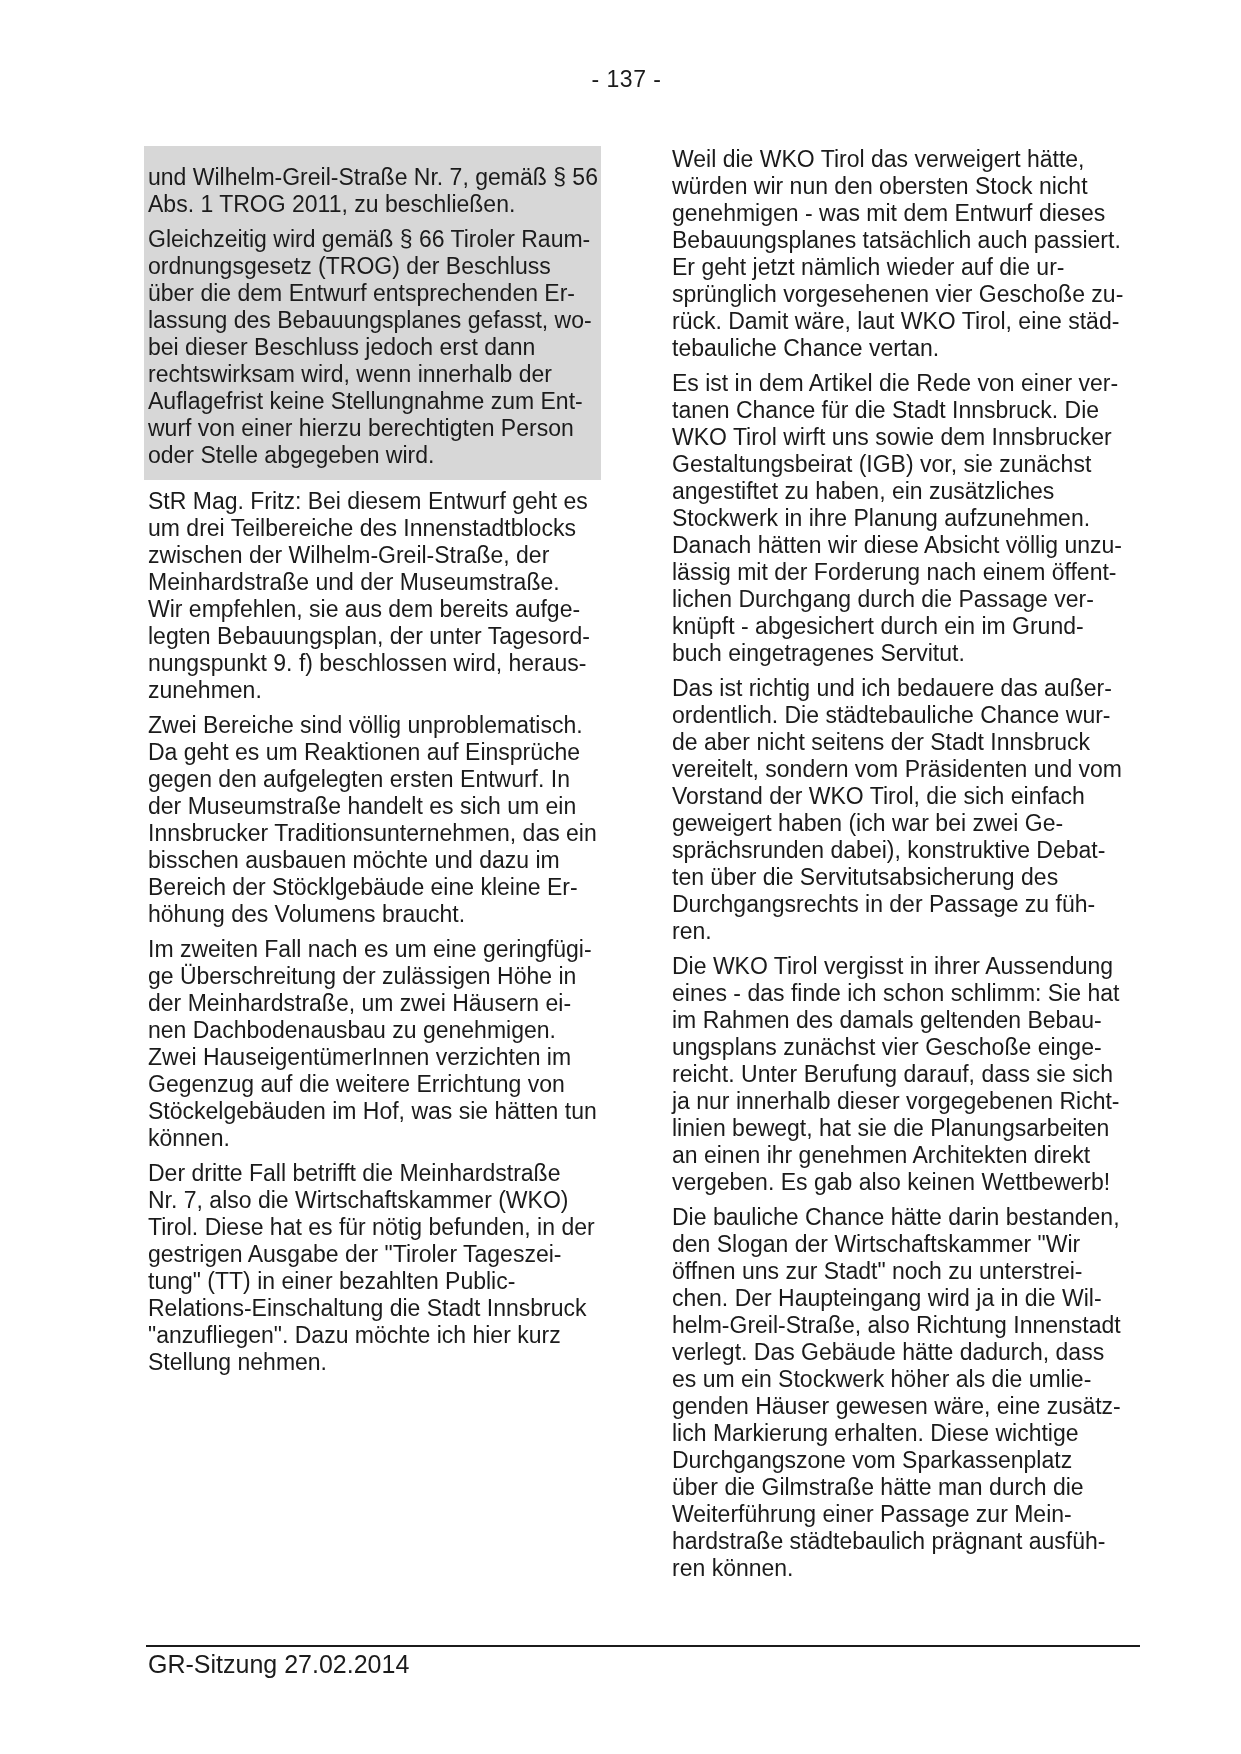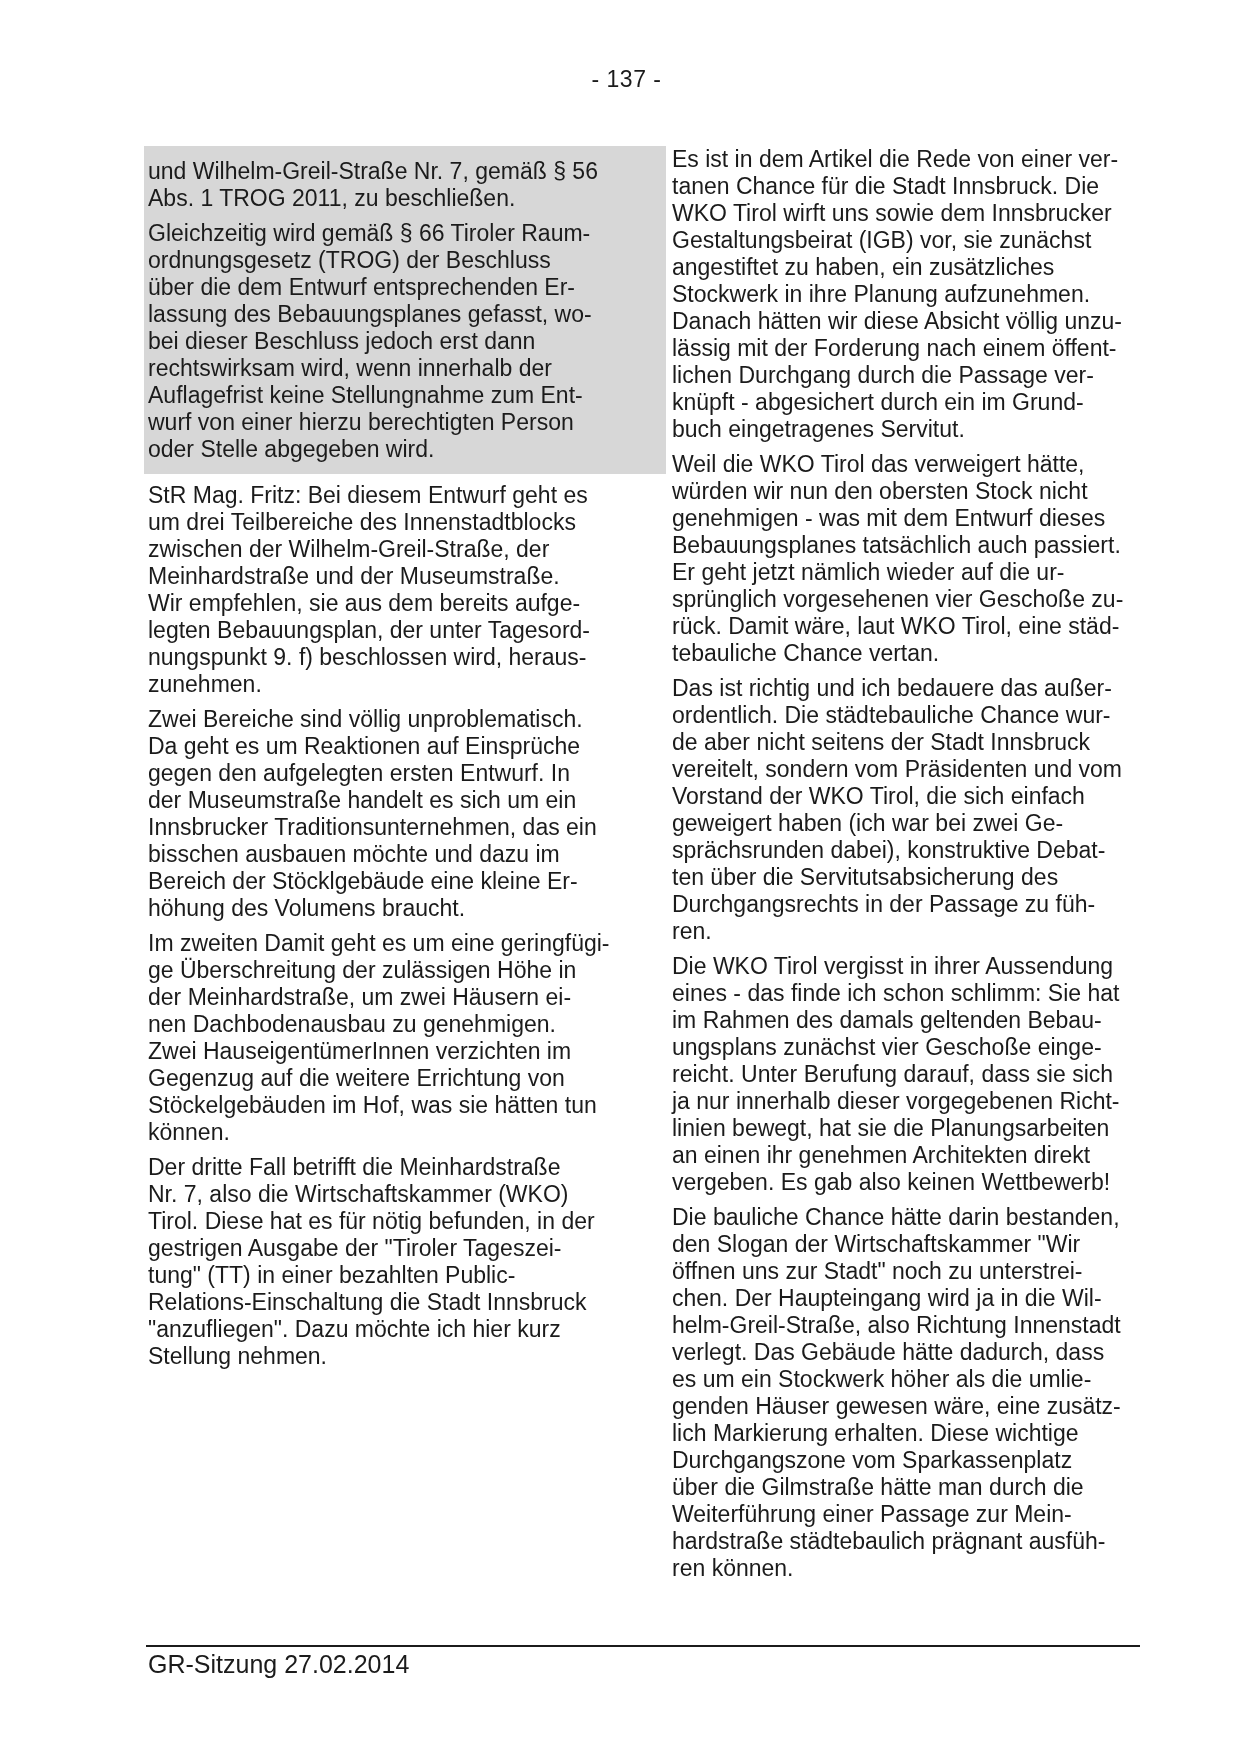--- a/index.html
+++ b/index.html
@@ -33,23 +33,23 @@
     font-size: 23px;
     line-height: 27px;
   }
   .column-left  { left: 148px; }
   .column-right { left: 672px; }
   .column p {
     margin: 0 0 8px 0;
     white-space: pre-line;
   }
   .highlight-block {
-    width: 522px;
+    width: 457px;
     margin: 0 0 8px -4px;
-    padding: 12px 0 2px 4px;
+    padding: 18px 0 2px 4px;
     box-sizing: border-box;
     background: #d7d7d7;
   }
   .highlight-block p:last-child { margin-bottom: 9px; }
   .footer-rule {
     position: absolute;
     left: 146px;
     top: 1645px;
     width: 994px;
     height: 2px;
@@ -91,58 +91,58 @@
 nungspunkt 9. f) beschlossen wird, heraus-
 zunehmen.</p>
   <p>Zwei Bereiche sind völlig unproblematisch.
 Da geht es um Reaktionen auf Einsprüche
 gegen den aufgelegten ersten Entwurf. In
 der Museumstraße handelt es sich um ein
 Innsbrucker Traditionsunternehmen, das ein
 bisschen ausbauen möchte und dazu im
 Bereich der Stöcklgebäude eine kleine Er-
 höhung des Volumens braucht.</p>
-  <p>Im zweiten Damit geht es um eine geringfügi-
+  <p>Im zweiten Fall nach es um eine geringfügi-
 ge Überschreitung der zulässigen Höhe in
 der Meinhardstraße, um zwei Häusern ei-
 nen Dachbodenausbau zu genehmigen.
 Zwei HauseigentümerInnen verzichten im
 Gegenzug auf die weitere Errichtung von
 Stöckelgebäuden im Hof, was sie hätten tun
 können.</p>
   <p>Der dritte Fall betrifft die Meinhardstraße
 Nr. 7, also die Wirtschaftskammer (WKO)
 Tirol. Diese hat es für nötig befunden, in der
 gestrigen Ausgabe der "Tiroler Tageszei-
 tung" (TT) in einer bezahlten Public-
 Relations-Einschaltung die Stadt Innsbruck
 "anzufliegen". Dazu möchte ich hier kurz
 Stellung nehmen.</p>
 </div>
 
 <div class="column column-right">
+  <p>Weil die WKO Tirol das verweigert hätte,
+würden wir nun den obersten Stock nicht
+genehmigen - was mit dem Entwurf dieses
+Bebauungsplanes tatsächlich auch passiert.
+Er geht jetzt nämlich wieder auf die ur-
+sprünglich vorgesehenen vier Geschoße zu-
+rück. Damit wäre, laut WKO Tirol, eine städ-
+tebauliche Chance vertan.</p>
   <p>Es ist in dem Artikel die Rede von einer ver-
 tanen Chance für die Stadt Innsbruck. Die
 WKO Tirol wirft uns sowie dem Innsbrucker
 Gestaltungsbeirat (IGB) vor, sie zunächst
 angestiftet zu haben, ein zusätzliches
 Stockwerk in ihre Planung aufzunehmen.
 Danach hätten wir diese Absicht völlig unzu-
 lässig mit der Forderung nach einem öffent-
 lichen Durchgang durch die Passage ver-
 knüpft - abgesichert durch ein im Grund-
 buch eingetragenes Servitut.</p>
-  <p>Weil die WKO Tirol das verweigert hätte,
-würden wir nun den obersten Stock nicht
-genehmigen - was mit dem Entwurf dieses
-Bebauungsplanes tatsächlich auch passiert.
-Er geht jetzt nämlich wieder auf die ur-
-sprünglich vorgesehenen vier Geschoße zu-
-rück. Damit wäre, laut WKO Tirol, eine städ-
-tebauliche Chance vertan.</p>
   <p>Das ist richtig und ich bedauere das außer-
 ordentlich. Die städtebauliche Chance wur-
 de aber nicht seitens der Stadt Innsbruck
 vereitelt, sondern vom Präsidenten und vom
 Vorstand der WKO Tirol, die sich einfach
 geweigert haben (ich war bei zwei Ge-
 sprächsrunden dabei), konstruktive Debat-
 ten über die Servitutsabsicherung des
 Durchgangsrechts in der Passage zu füh-
 ren.</p>

